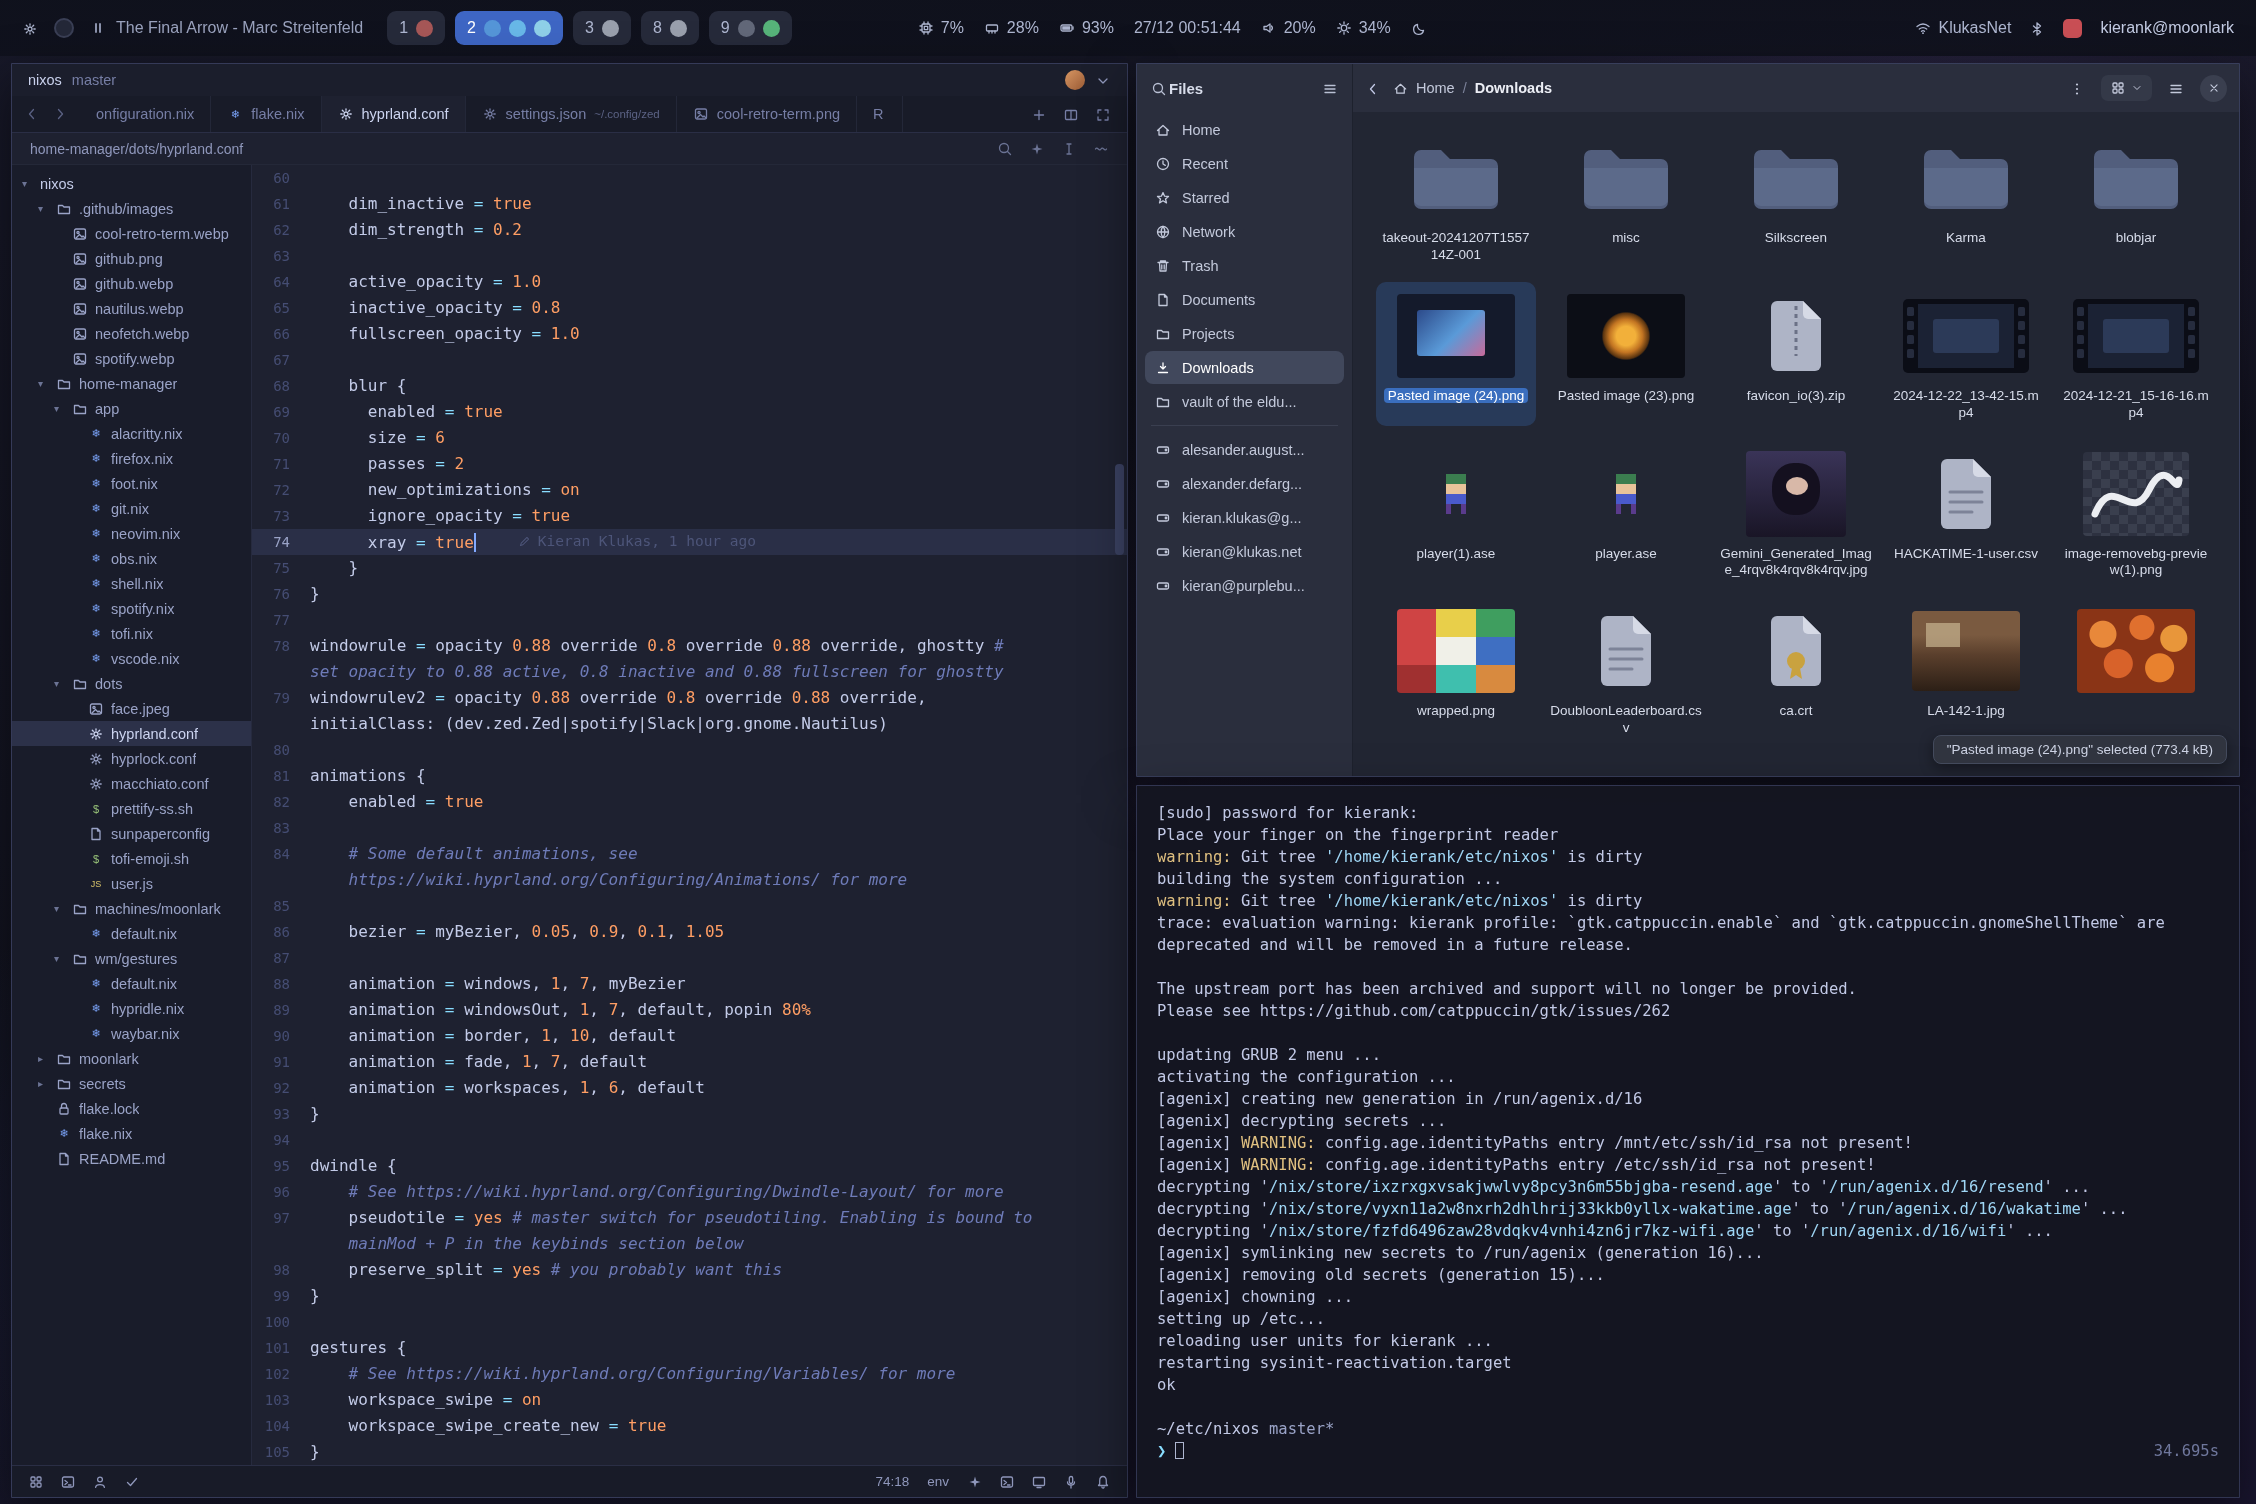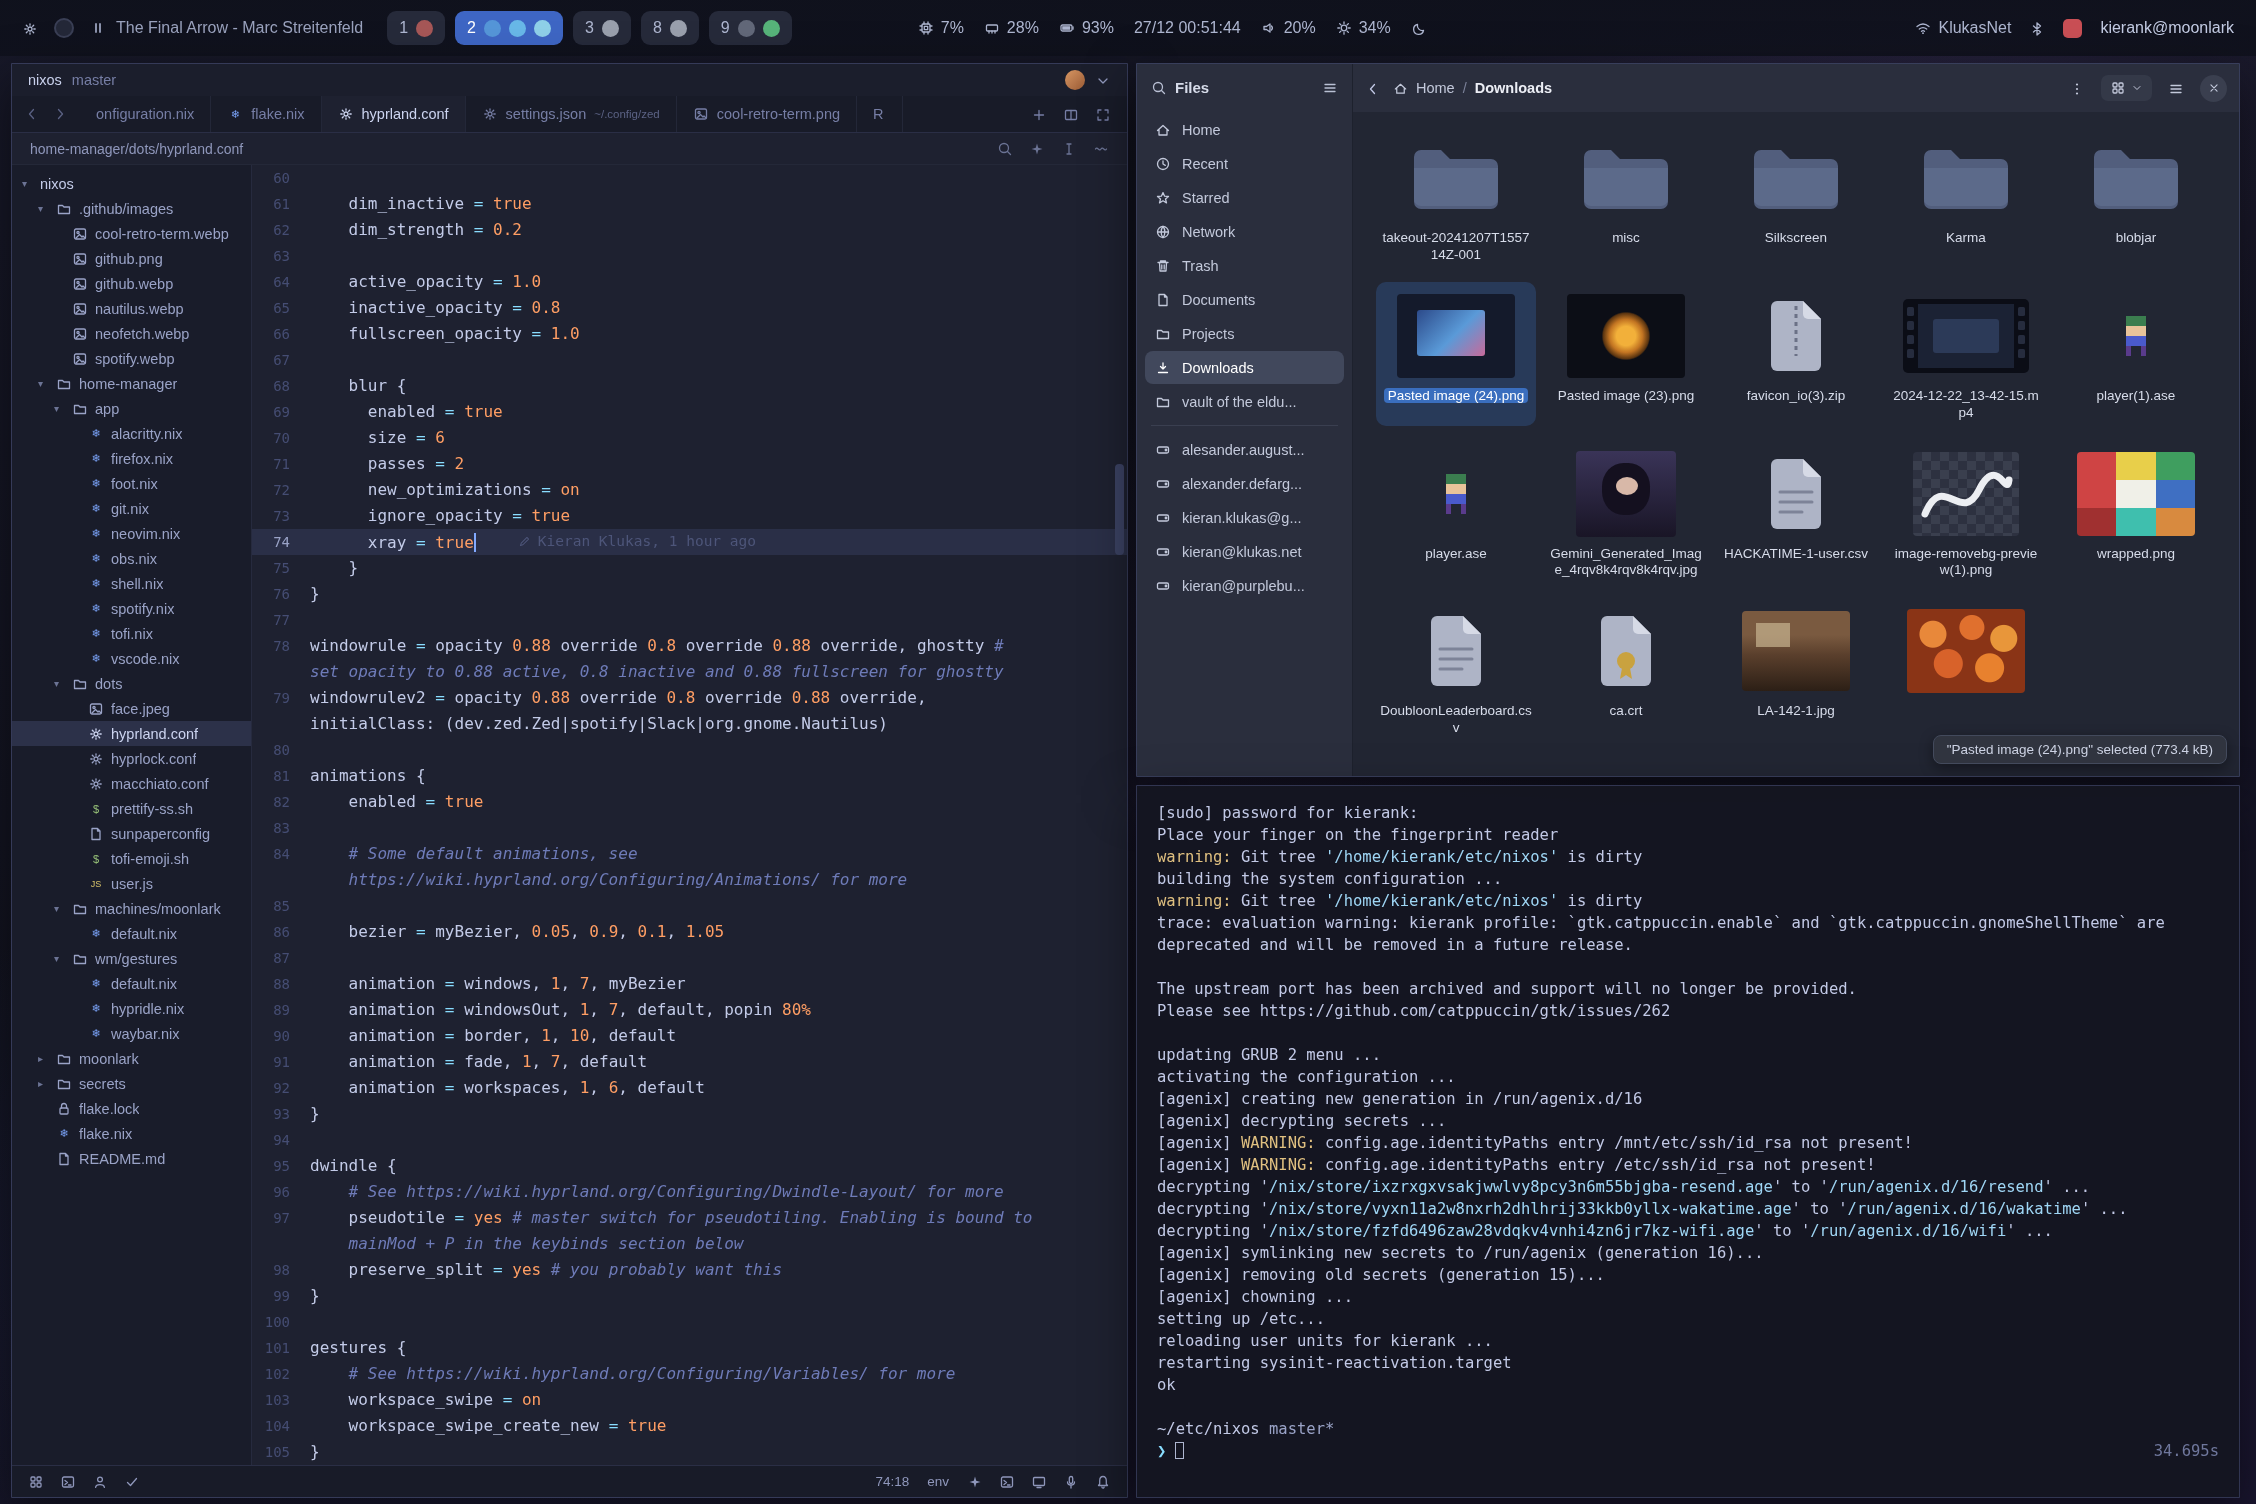--- a/index.html
+++ b/index.html
@@ -68,21 +68,21 @@
   .cursor { display:inline-block; width:2px; height:19px; background:#82aaff; vertical-align:-4px; }
   .blame { margin-left:42px; color:#4d5579; font-size:14.5px; font-family:"DejaVu Sans Mono", monospace; display:inline-flex; align-items:center; gap:7px; }
   .vscroll { position:absolute; right:3px; top:0; bottom:0; width:9px; }
   .vthumb { position:absolute; top:23%; height:7%; width:9px; border-radius:4px; background:#3b4263; }
   .e-status { height:32px; flex:none; background:#181b28; border-top:1px solid #2a2e45; display:flex; align-items:center; gap:18px; padding:0 16px; font-size:13.5px; color:#8f97bb; }
   .es-right { margin-left:auto; display:flex; align-items:center; gap:18px; }
 
   
   #files { left:1136px; top:63px; width:1104px; height:714px; background:#242836; display:flex; }
   .fside { width:216px; flex:none; background:#2a2e3d; border-right:1px solid #1d212d; display:flex; flex-direction:column; }
-  .fside-h { height:48px; flex:none; display:flex; align-items:flex-end; gap:8px; padding:16px 14px; color:#b9c0d4; }
+  .fside-h { height:48px; flex:none; display:flex; align-items:center; gap:2px; padding:16px 14px; color:#b9c0d4; }
   .fside-h .t { font-size:15px; font-weight:bold; color:#d7dcea; flex:1; }
   .fitem { height:33px; margin:1px 8px; border-radius:8px; display:flex; align-items:center; gap:11px; padding:0 10px; font-size:14.5px; color:#c3c9db; }
   .fitem.sel { background:#41485c; color:#fff; }
   .fdiv { height:1px; background:#3a3f50; margin:6px 14px; }
   .fmain { flex:1; display:flex; flex-direction:column; min-width:0; position:relative; }
   .fhead { height:48px; flex:none; display:flex; align-items:center; gap:12px; padding:0 12px; background:#2a2e3d; }
   .fcrumb { display:flex; align-items:center; gap:8px; font-size:14.5px; color:#c3c9db; }
   .fcrumb .cur { font-weight:bold; color:#eceef5; }
   .fcrumb .sep { color:#7a8098; }
   .fhead-right { margin-left:auto; display:flex; align-items:center; gap:16px; color:#c3c9db; }
@@ -1071,20 +1071,38 @@
               <rect x="115" y="22" width="7" height="9" rx="1.5" fill="#262c3e"></rect>
               <rect x="115" y="36" width="7" height="9" rx="1.5" fill="#262c3e"></rect>
               <rect x="115" y="50" width="7" height="9" rx="1.5" fill="#262c3e"></rect>
               <rect x="30" y="20" width="66" height="34" rx="3" fill="#2c3a58"></rect>
             </svg>
           </div>
           <div class="glabel"><span>2024-12-22_13-42-15.mp4</span></div>
         </div>
         <div class="gitem">
           <div class="gthumb">
+            <svg width="126" height="74" viewBox="0 0 126 74">
+              <rect width="126" height="74" rx="5" fill="#0b0d16"></rect>
+              <rect x="15" y="5" width="96" height="64" fill="#1b2234"></rect>
+              <rect x="4" y="8" width="7" height="9" rx="1.5" fill="#262c3e"></rect>
+              <rect x="4" y="22" width="7" height="9" rx="1.5" fill="#262c3e"></rect>
+              <rect x="4" y="36" width="7" height="9" rx="1.5" fill="#262c3e"></rect>
+              <rect x="4" y="50" width="7" height="9" rx="1.5" fill="#262c3e"></rect>
+              <rect x="115" y="8" width="7" height="9" rx="1.5" fill="#262c3e"></rect>
+              <rect x="115" y="22" width="7" height="9" rx="1.5" fill="#262c3e"></rect>
+              <rect x="115" y="36" width="7" height="9" rx="1.5" fill="#262c3e"></rect>
+              <rect x="115" y="50" width="7" height="9" rx="1.5" fill="#262c3e"></rect>
+              <rect x="30" y="20" width="66" height="34" rx="3" fill="#2c3a58"></rect>
+            </svg>
+          </div>
+          <div class="glabel"><span>2024-12-21_15-16-16.mp4</span></div>
+        </div>
+        <div class="gitem">
+          <div class="gthumb">
             <svg width="40" height="40" viewBox="0 0 8 8" shape-rendering="crispEdges">
               <rect x="2" y="0" width="4" height="2" fill="#3b7d4f"></rect>
               <rect x="2" y="2" width="4" height="2" fill="#e8c39a"></rect>
               <rect x="2" y="4" width="4" height="2" fill="#4a5acc"></rect>
               <rect x="2" y="6" width="1" height="2" fill="#5a3b8c"></rect>
               <rect x="5" y="6" width="1" height="2" fill="#5a3b8c"></rect>
             </svg>
           </div>
           <div class="glabel"><span>player(1).ase</span></div>
         </div>

